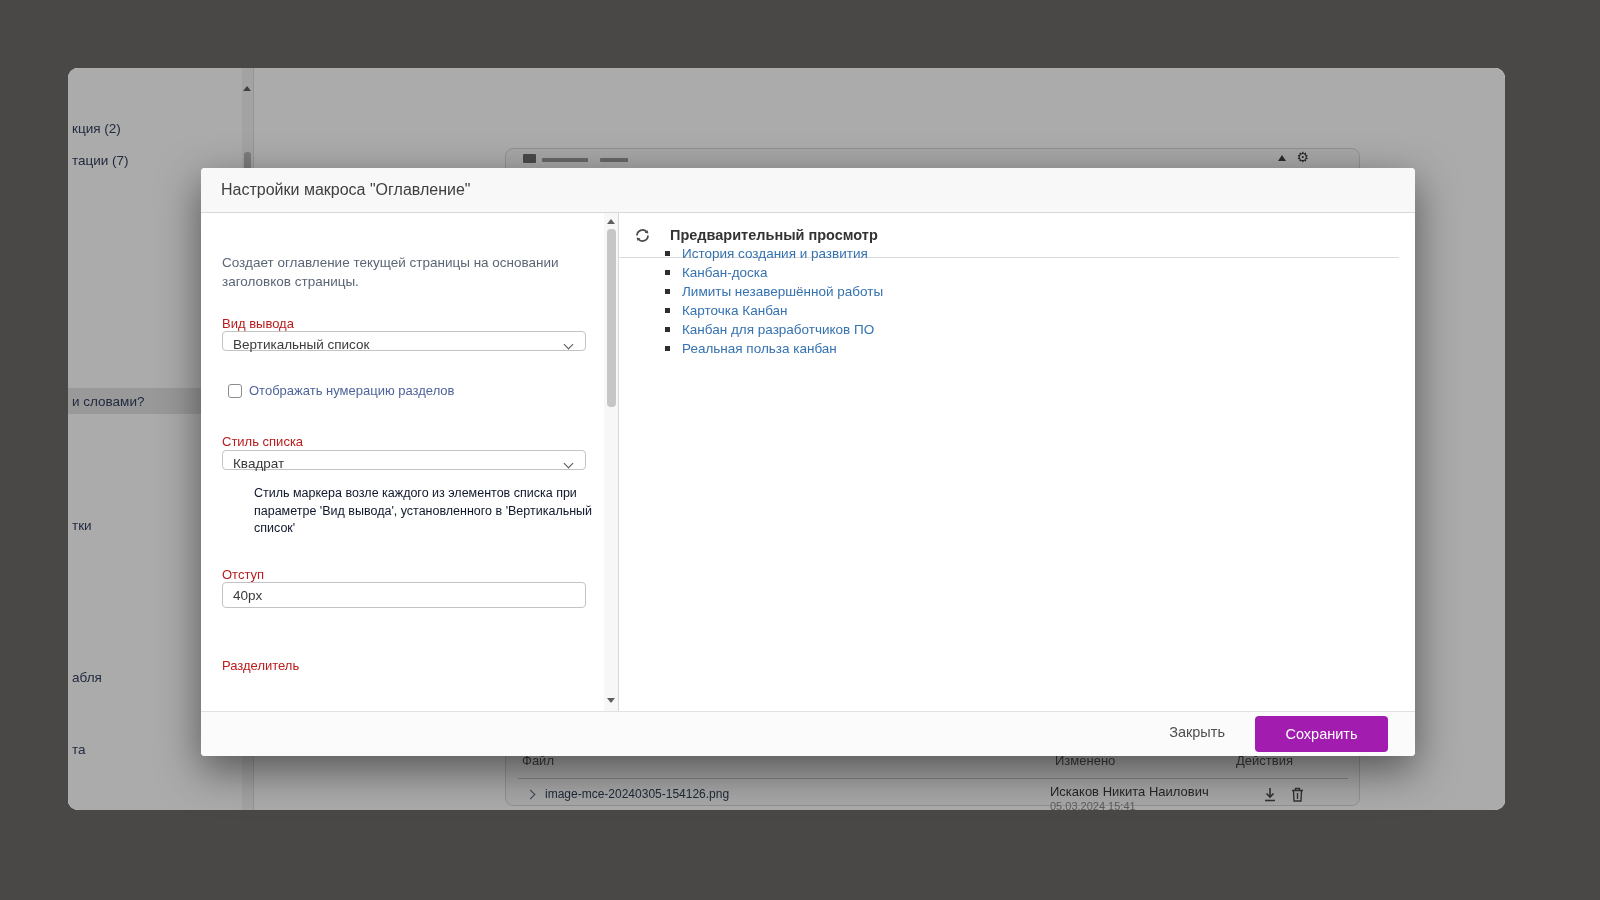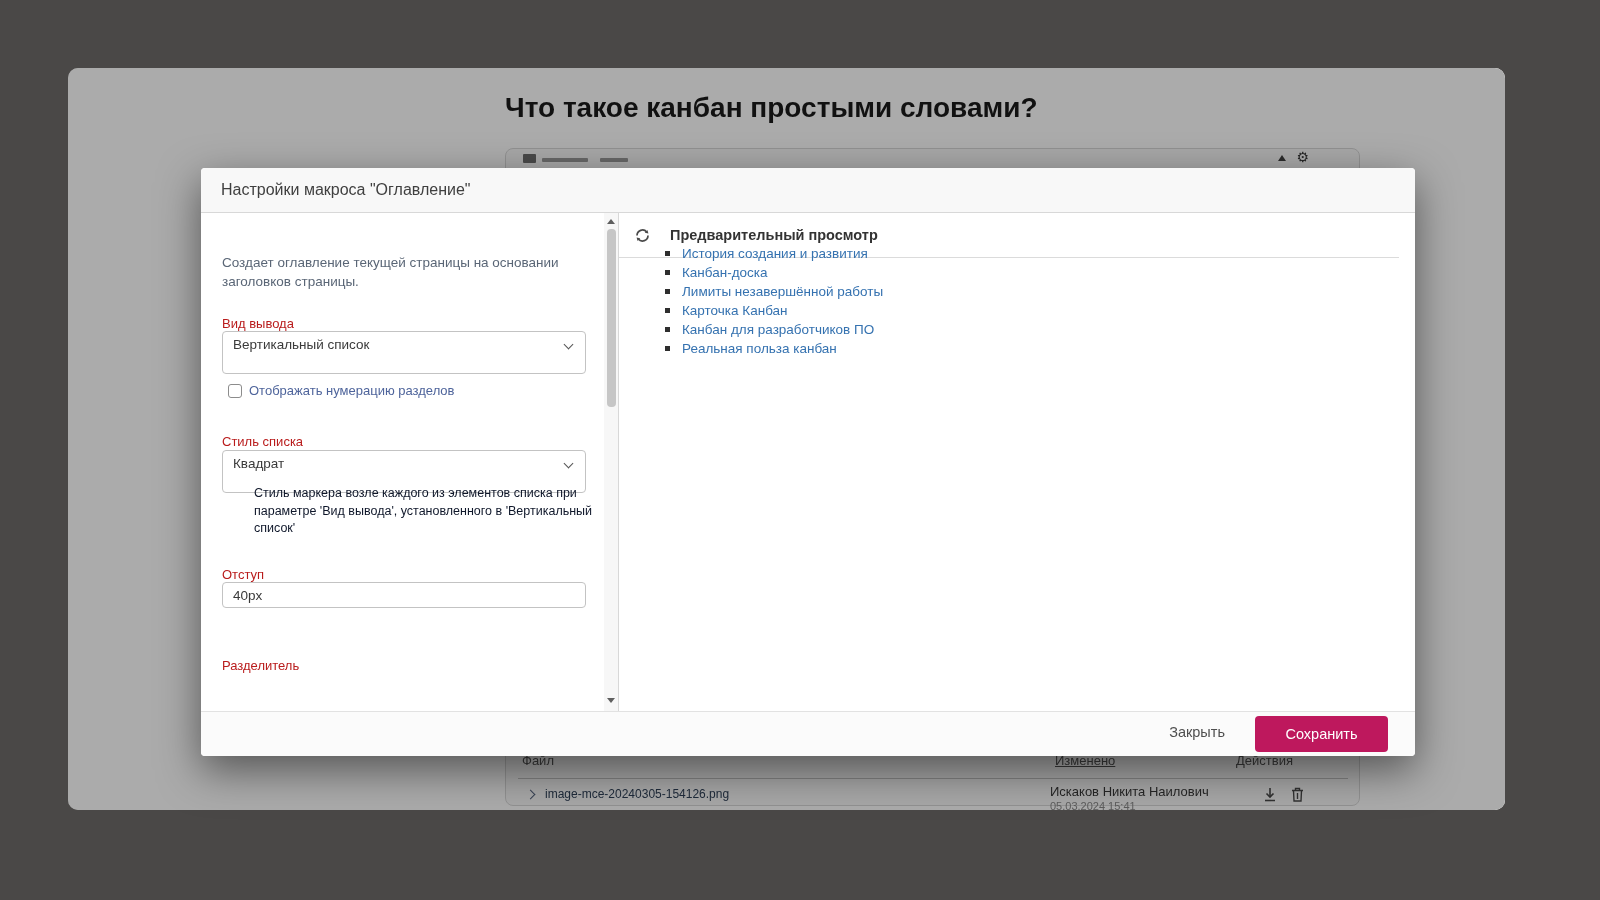--- a/index.html
+++ b/index.html
@@ -51,21 +51,21 @@
   .m-head { position:absolute; left:0; top:0; width:100%; height:45px; background:#f8f8f8;
             border-bottom:1px solid #d8d8d8; border-radius:4px 4px 0 0; }
   .m-title { position:absolute; left:20px; top:13px; font-size:16px; color:#3f3f3f; }
   .m-body { position:absolute; left:0; top:45px; width:100%; height:498px; }
 
   
   .pane-l { position:absolute; left:0; top:0; width:403px; height:100%; }
   .m-desc { position:absolute; left:21px; top:40px; width:366px; font-size:13.5px; line-height:19px; color:#5a6676; }
   .f-label { position:absolute; left:21px; font-size:13px; color:#b91c1c; }
   .f-help  { position:absolute; left:21px; width:368px; font-size:12.5px; line-height:17.5px; color:#0f172a;margin-left:32px; }
-  .sel { position:absolute; left:21px; width:364px; height:43px; background:#fff; border:1px solid #c3c3c3;
+  .sel { position:absolute; left:21px; width:364px; height:20px; background:#fff; border:1px solid #c3c3c3;
          border-radius:4px; font-size:13.5px; color:#3a3a3a; line-height:26px; padding-left:10px; }
   .sel .chev { position:absolute; right:13px; top:9px; width:7px; height:7px;
          border-right:1.6px solid #555; border-bottom:1.6px solid #555; transform:rotate(45deg); }
   .inp { position:absolute; left:21px; width:364px; height:26px; background:#fff; border:1px solid #c3c3c3;
          border-radius:4px; font-size:13.5px; color:#3a3a3a; padding-left:10px;
          font-family:"Liberation Sans","DejaVu Sans",sans-serif; }
   .cb-row { position:absolute; left:27px; top:170px; height:16px; }
   .cb-box { position:absolute; left:0; top:1px; width:14px; height:14px; background:#fff;
             border:1px solid #8c8c8c; border-radius:3px; }
   .cb-label { position:absolute; left:21px; top:0; font-size:13px; color:#4e649b; white-space:nowrap; }
@@ -87,44 +87,56 @@
   .p-list li { position:relative; padding-left:17px; height:19px; line-height:19px;
                font-size:13.5px; white-space:nowrap; }
   .p-list li .sq { position:absolute; left:0; top:7px; width:5px; height:5px; background:#2e2e2e; }
   .p-list li a { color:#3572b0; text-decoration:none; }
 
   
   .m-foot { position:absolute; left:0; bottom:0; width:100%; height:45px; background:#fbfbfb;
             border-top:1px solid #e2e2e2; border-radius:0 0 4px 4px; }
   .btn-close { position:absolute; right:190px; top:12px; font-size:14.5px; color:#4f4f4f;
                background:none; border:none; cursor:pointer; font-family:inherit; }
-  .btn-save { position:absolute; right:27px; top:4px; width:133px; height:36px; background:#be185d;
+  .btn-save { position:absolute; right:27px; top:4px; width:133px; height:36px; background:#a21caf;
               border:none; border-radius:4px; color:#ffffff; font-size:14.5px; cursor:pointer;
               font-family:inherit; }
 </style>
 </head>
 <body>
 
 <div class="window">
 
+  <div class="sidebar">
+    <div class="side-sel-bg"></div>
+    <div class="side-item" style="top:53px">кция (2)</div>
+    <div class="side-item" style="top:85px">тации (7)</div>
+    <div class="side-item" style="top:326px">и словами?</div>
+    <div class="side-item" style="top:450px">тки</div>
+    <div class="side-item" style="top:602px">абля</div>
+    <div class="side-item" style="top:674px">та</div>
+    <div class="side-scroll">
+      <div class="up"></div>
+      <div class="side-thumb"></div>
+    </div>
+  </div>
 
   <div class="main">
-    <h1 class="page-title">Что такое канбан простыми словами?</h1>
 
     <div class="panel">
 
       <div class="frag" style="left:17px; top:5px; width:13px; height:9px;"></div>
       <div class="frag light" style="left:36px; top:9px; width:46px; height:4px;"></div>
       <div class="frag light" style="left:94px; top:9px; width:28px; height:4px;"></div>
       <div class="panel-arrow" style="right:73px; top:6px;"></div>
       <div class="panel-gear" style="right:50px; top:1px;">⚙</div>
     </div>
 
     <div class="t-head" style="left:267px; top:685px;text-align:right;">Файл</div>
-    <div class="t-head" style="left:800px; top:685px;text-decoration:underline;">Изменено</div>
+    <div class="t-head" style="left:800px; top:685px;">Изменено</div>
     <div class="t-head" style="left:981px; top:685px;">Действия</div>
     <div class="t-rule" style="left:263px;"></div>
 
     <div>
       <span class="chev-right" style="left:272px; top:723px;"></span>
       <div class="t-file" style="left:290px; top:719px;">image-mce-20240305-154126.png</div>
       <div class="t-by" style="left:795px; top:716px;">Искаков Никита Наилович</div>
       <div class="t-date" style="left:795px; top:732px;">05.03.2024 15:41</div>
       <div class="t-icon" style="left:1007px; top:718px;">
         <svg width="16" height="17" viewBox="0 0 16 17">

